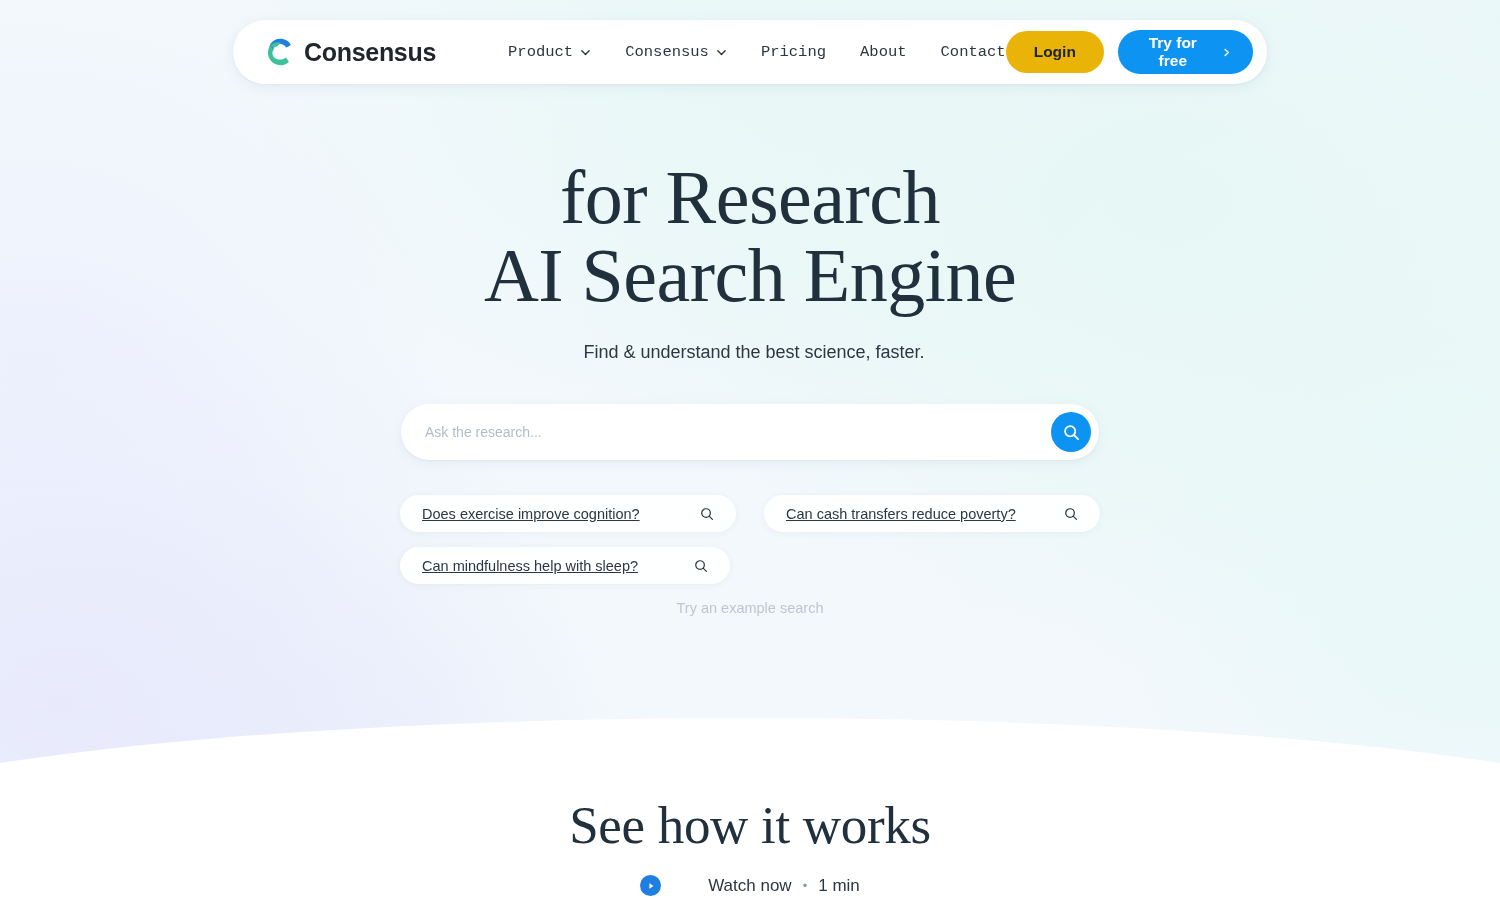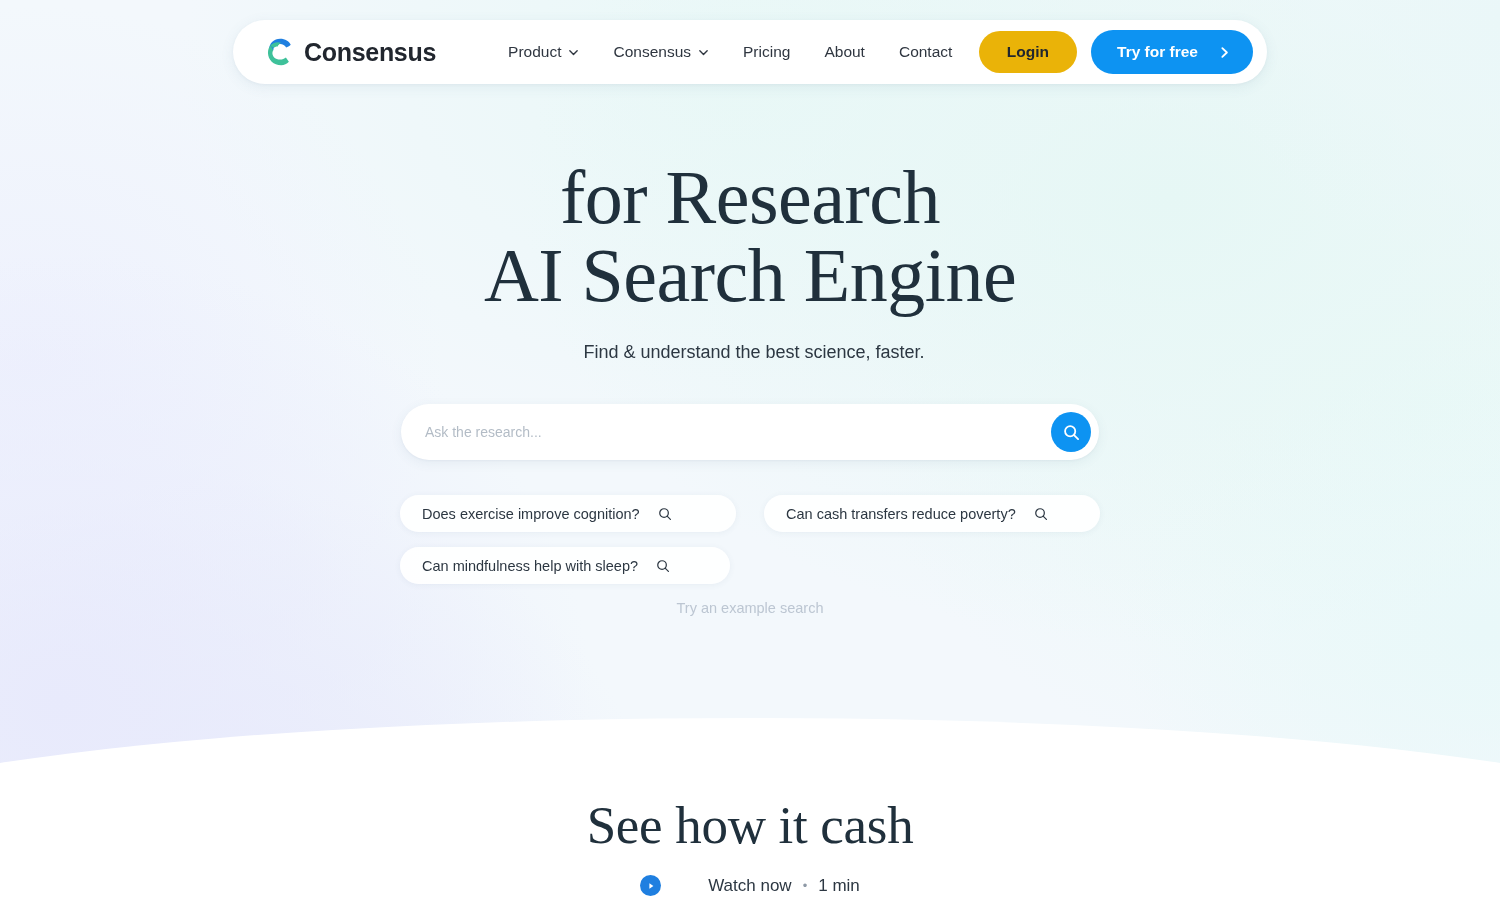--- a/index.html
+++ b/index.html
@@ -105,20 +105,21 @@
     margin-left: 72px;
   }
   .nav-link {
     display: flex;
     align-items: center;
     gap: 7px;
     font-size: 15.5px;
     color: #2f3640;
     cursor: pointer;
     white-space: nowrap;
+    font-family: Liberation Mono, monospace;
   }
   .chev {
     display: block;
     width: 11px;
     height: 11px;
   }
 
   .nav-actions {
     margin-left: auto;
     display: flex;
@@ -237,28 +238,29 @@
     row-gap: 15px;
   }
   .chip {
     height: 37px;
     background: rgba(255,255,255,0.92);
     border-radius: 22px;
     border: none;
     box-shadow: 0 1px 6px rgba(70,100,130,0.07);
     display: flex;
     align-items: center;
-    justify-content: flex-start;
+    justify-content: space-between;
     gap: 18px;
     padding: 0 22px;
     font-family: inherit;
     font-size: 14.5px;
     color: #2c3742;
     cursor: pointer;
     white-space: nowrap;
+    text-decoration: underline;
   }
   .chip svg { width: 14px; height: 14px; display: block; flex: 0 0 14px; }
   .chip.w1 { width: 336px; }
   .chip.w2 { width: 336px; }
   .chip.w3 { width: 340px; }
   .chip.w4 { width: 330px; }
   .chips-row { display: flex; width: 100%; justify-content: space-between; }
 
   .try-example {
     position: absolute;
@@ -424,21 +426,21 @@
         <path d="M10.4 10.4 L14.2 14.2" stroke="#2c3742" stroke-width="1.4" stroke-linecap="round"></path>
       </svg>
     </button>
   </div>
 
 </div>
 
 <div class="try-example">Try an example search</div>
 
 <div class="how">
-  <h2 class="how-title">See how it cash</h2>
+  <h2 class="how-title">See how it works</h2>
   <div class="how-meta">
     <button class="play-btn">
       <svg viewBox="0 0 10 10">
         <path d="M3 1.7 L8 5 L3 8.3 Z" fill="#ffffff"></path>
       </svg>
     </button>
     <span class="watch-now">Watch now</span>
     <span class="dot-sep">•</span>
     <span class="duration">1 min</span>
   </div>

